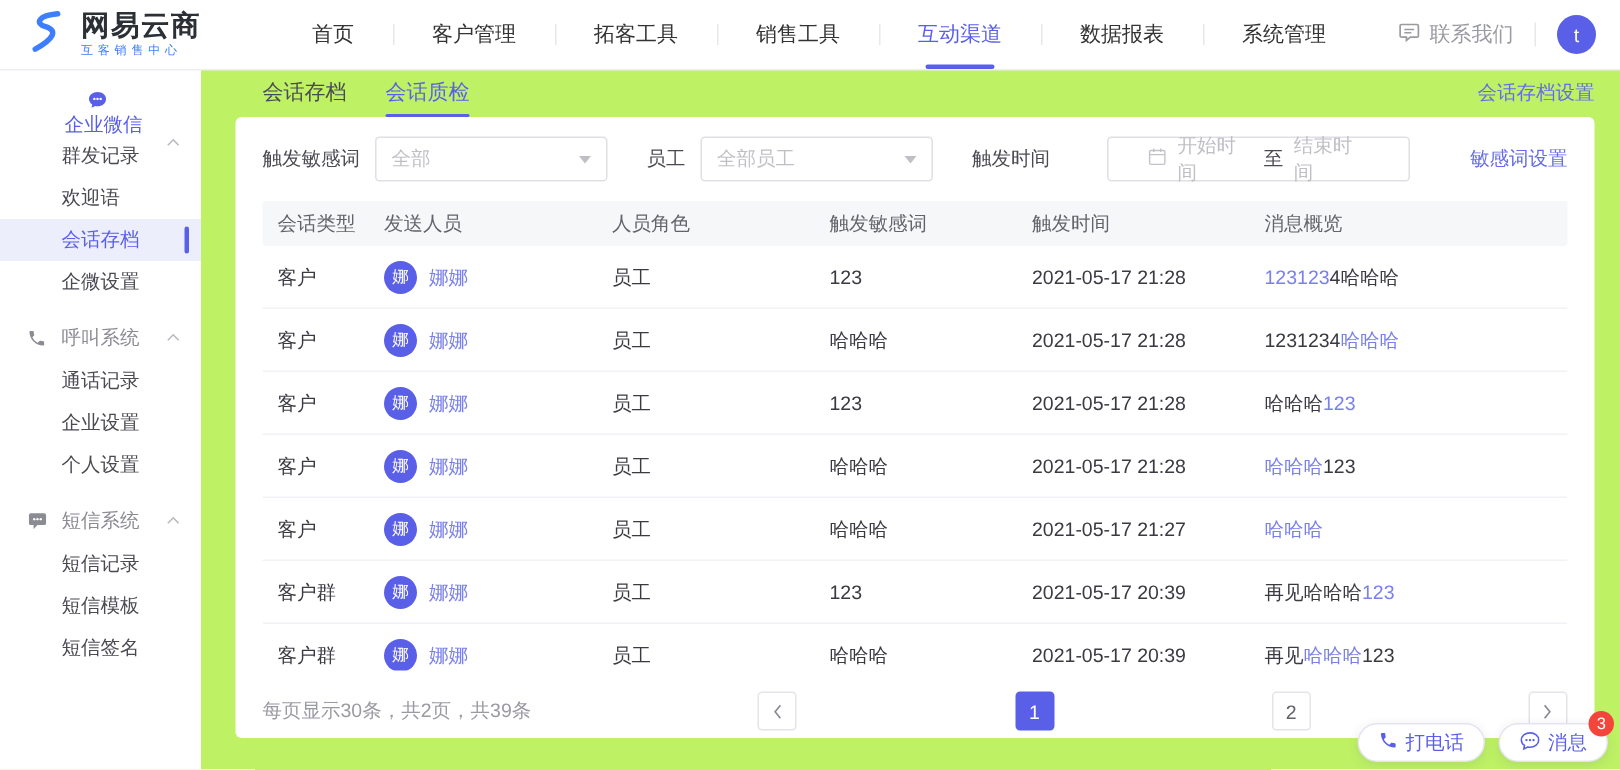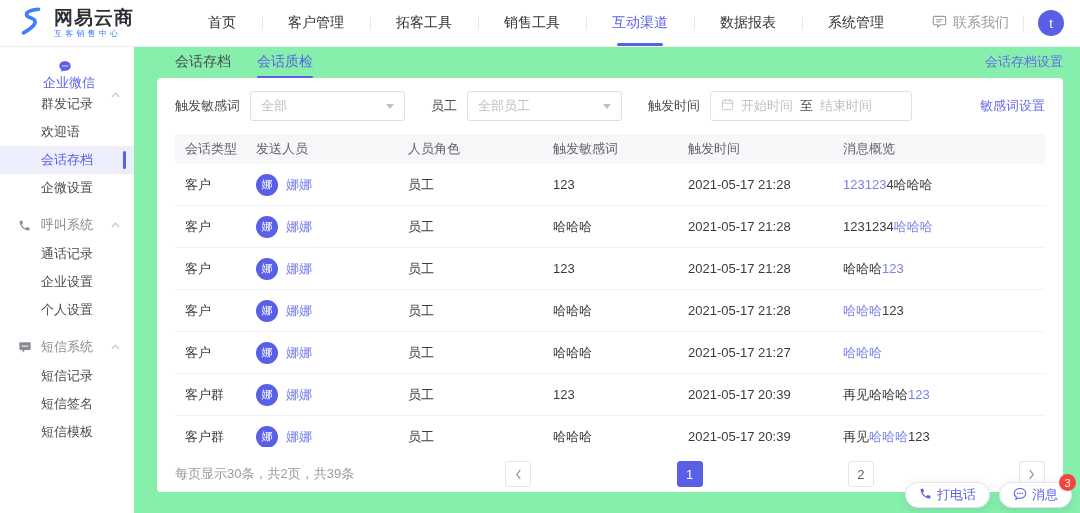--- a/index.html
+++ b/index.html
@@ -1,18 +1,18 @@
 <!DOCTYPE html>
 <html><head>
 <meta charset="utf-8">
 <style>
   * { margin:0; padding:0; box-sizing:border-box; }
   html,body { width:1080px; height:513px; overflow:hidden; }
   body { font-family:"Liberation Sans","DejaVu Sans",sans-serif; color:#333; background:#eff0f4; }
-  .screen { position:relative; width:1080px; height:513px; background:#86efac; }
+  .screen { position:relative; width:1080px; height:513px; background:#bef264; }
 
   
   .header { position:absolute; top:0; left:0; width:1080px; height:46px; background:#fff;
             display:flex; align-items:center; padding:0 16px; box-shadow:0 1px 0 #ededf2; z-index:5; }
   .logo { display:flex; align-items:center; gap:8px; cursor:pointer; }
   .logo-text { display:flex; flex-direction:column; line-height:1.05; }
   .logo-name { font-size:19px; font-weight:bold; color:#2b2f36; letter-spacing:1px; }
   .logo-sub { font-size:8px; color:#3d7eff; letter-spacing:3.2px; margin-top:2px; }
   .nav { display:flex; align-items:stretch; height:46px; margin-left:48px; }
   .nav-item { position:relative; display:flex; align-items:center; padding:10px 26px; font-size:14px;
@@ -51,21 +51,21 @@
   .card { position:relative; margin:0 17px 0 23px; height:414px; background:#fff; border-radius:4px;
           padding:0 18px; display:flex; flex-direction:column; }
 
   .filters { display:flex; align-items:center; height:56px; font-size:13px; flex-shrink:0; }
   .f-label { color:#4a4a52; margin-right:10px; white-space:nowrap; }
   .select { display:flex; align-items:center; width:155px; height:30px; border:1px solid #dfdfe6; border-radius:3px;
             padding:0 10px; color:#bfbfc6; cursor:pointer; margin-right:26px; }
   .select .sel-caret { margin-left:auto; width:0; height:0; border-left:4px solid transparent;
             border-right:4px solid transparent; border-top:5px solid #bfbfc6; }
   .daterange { display:flex; align-items:center; width:202px; height:30px; border:1px solid #dfdfe6; border-radius:3px;
-            padding:0 10px; color:#bfbfc6; cursor:pointer; gap:7px; }
+            padding:0 26px; color:#bfbfc6; cursor:pointer; gap:7px;margin-left:28px; }
   .daterange .to { color:#4a4a52; }
   .daterange svg { color:#c2c2ca; flex-shrink:0; }
   .filters .f-right-link { margin-left:auto; color:#666ce8; cursor:pointer; }
 
   .table { flex-shrink:0; }
   .tr { display:grid; grid-template-columns:73px 152px 145px 135px 155px 1fr; align-items:center; }
   .thead { height:30px; background:#f6f7f9; border-radius:2px; font-size:13px; color:#63636b; }
   .thead .th { padding-left:8px; }
   .thead .th:first-child { padding-left:10px; }
   .tbody { position:relative; height:283px; overflow:hidden; }
@@ -202,24 +202,24 @@
         <span class="sb-caret">
           <svg viewBox="0 0 10 6" width="9" height="6">
             <polyline points="1,5 5,1 9,5" fill="none" stroke="currentColor" stroke-width="1.2"></polyline>
           </svg>
         </span>
       </div>
       <div class="sb-item">
         <span>短信记录</span>
       </div>
       <div class="sb-item">
+        <span>短信模板</span>
+      </div>
+      <div class="sb-item">
         <span>短信签名</span>
-      </div>
-      <div class="sb-item">
-        <span>短信模板</span>
       </div>
     </div>
 
   <div class="main">
     <div class="tabstrip">
 
       <div class="tab">会话存档</div>
         <div class="tab active">会话质检</div>
         <div class="strip-link">会话存档设置</div>
     </div>

